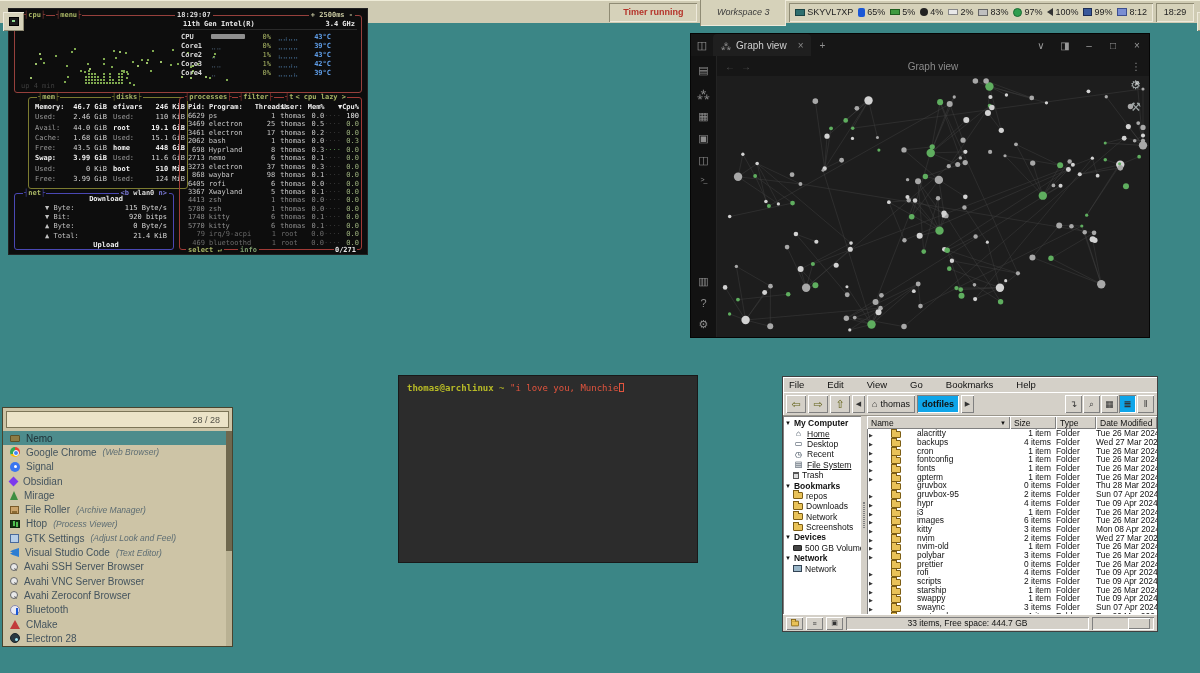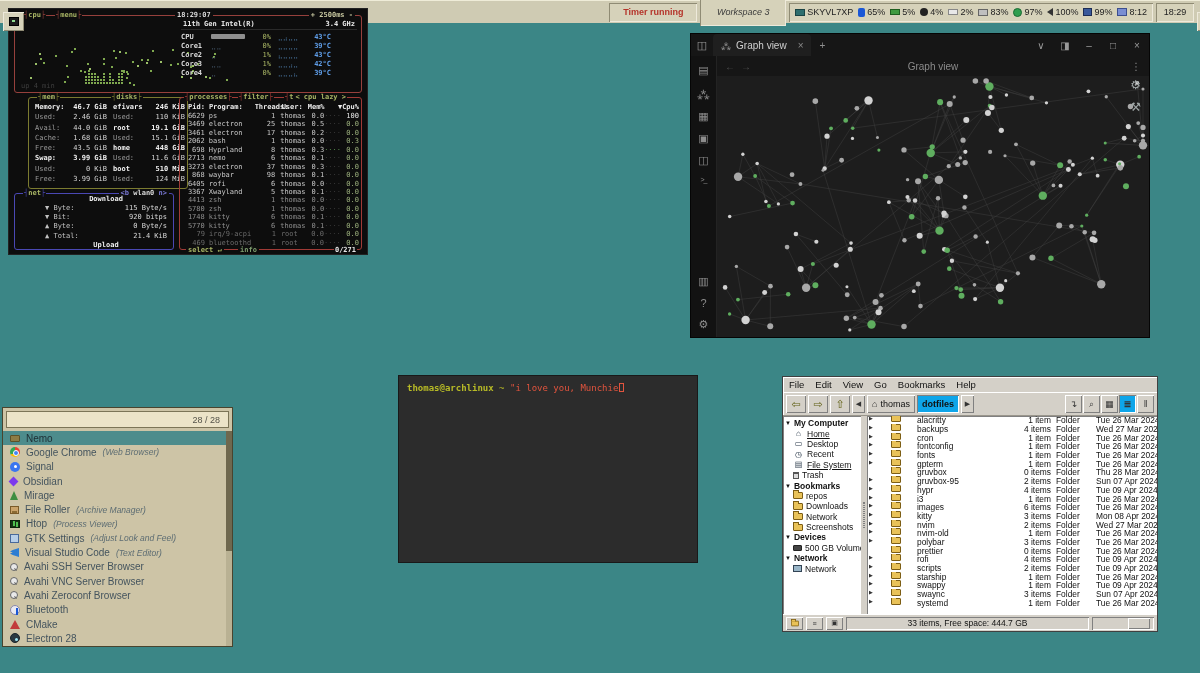--- a/index.html
+++ b/index.html
@@ -83,21 +83,21 @@
 
 
 .kitty{left:398px;top:375px;width:300px;height:188px;background:#2c2c2c;border:1px solid #191919;padding:7px 8px;font-family:"DejaVu Sans Mono",monospace;font-size:9px}
 .k-host{color:#b8bb26;font-weight:bold}
 .k-path{color:#b8bb26}
 .k-cmd{color:#e2543e}
 .k-cursor{display:inline-block;width:5px;height:9px;border:1px solid #e2543e;vertical-align:-1px;margin-left:1px}
 
 
 .fm{left:782px;top:376px;width:376px;height:256px;background:#d4d0c8;border:1px solid #404040;box-shadow:inset 1px 1px 0 #fff;display:flex;flex-direction:column;font-size:9px;color:#111}
-.fm-menu{height:15px;display:flex;gap:11px;align-items:center;padding:0 6px;font-size:9.5px}
+.fm-menu{height:15px;display:flex;gap:23px;align-items:center;padding:0 6px;font-size:9.5px}
 .fm-tools{height:24px;display:flex;align-items:center;gap:2px;padding:0 3px;border-top:1px solid #fff;border-bottom:1px solid #9a968c}
 .tbtn{background:#d4d0c8;box-shadow:inset 1px 1px 0 #fff,inset -1px -1px 0 #808080;height:18px;min-width:20px;display:flex;align-items:center;justify-content:center;color:#5f5f12;font-size:11px}
 .tbtn.sm{min-width:13px;font-size:7px;color:#333}
 .tbtn.crumb{font-size:9px;color:#111;padding:0 5px;gap:3px}
 .tbtn.pressed{box-shadow:inset 1px 1px 0 #808080,inset -1px -1px 0 #fff;font-weight:bold;background:#0ea5e9}
 .tb-right{margin-left:auto;display:flex;gap:1px}
 .tb-right .tbtn{min-width:17px;color:#333;font-size:9px}
 .fm-main{flex:1;display:flex;min-height:0;border-bottom:1px solid #fff}
 .fm-side{width:78px;background:#fff;box-shadow:inset 1px 1px 0 #808080,inset -1px -1px 0 #fff;overflow:hidden;padding:2px 0 0 2px;font-size:8.5px}
 .fm-sec,.fm-si{display:flex;align-items:center;gap:3px;height:10.4px;white-space:nowrap}
@@ -106,21 +106,21 @@
 .fm-si{padding-left:8px}
 .fm-si .ul{text-decoration:underline}
 .fm-split{width:6px;display:flex;align-items:center;justify-content:center}
 .grip{width:2px;height:26px;border-left:1px dotted #808080;border-right:1px dotted #808080}
 .fm-listwrap{flex:1;display:flex;flex-direction:column;min-width:0;background:#fff;box-shadow:inset 1px 1px 0 #808080}
 .fm-cols{display:flex;height:13px;flex:0 0 13px}
 .fm-col{background:#d4d0c8;box-shadow:inset 1px 1px 0 #fff,inset -1px -1px 0 #808080;display:flex;align-items:center;padding:0 4px;font-size:8.5px}
 .fm-col .sortar{margin-left:auto;font-size:6px}
 .fm-rows{flex:1;overflow:hidden}
 .fm-row{display:flex;align-items:center;height:8.7px;font-size:8.4px;white-space:nowrap}
-.cell-name{width:143px;display:flex;align-items:flex-start;gap:16px;padding-left:2px;overflow:hidden}
+.cell-name{width:143px;display:flex;align-items:flex-end;gap:16px;padding-left:2px;overflow:hidden}
 .cell-name .exp{width:6px;font-size:5px;color:#333}
 .cell-size{width:46px;text-align:right;padding-right:5px}
 .cell-type{width:40px}
 .cell-date{flex:1;overflow:hidden}
 .fm-status{height:16px;display:flex;align-items:center;gap:3px;padding:1px 3px;background:#d4d0c8}
 .sbtn{width:17px;height:13px;background:#d4d0c8;box-shadow:inset 1px 1px 0 #fff,inset -1px -1px 0 #808080;display:flex;align-items:center;justify-content:center;font-size:7px;color:#333}
 .fm-statusbox{flex:1;height:13px;box-shadow:inset 1px 1px 0 #808080,inset -1px -1px 0 #fff;display:flex;align-items:center;justify-content:center;font-size:8.5px}
 .fm-hscroll{width:62px;height:13px;box-shadow:inset 1px 1px 0 #808080,inset -1px -1px 0 #fff;position:relative}
 .fm-hthumb{position:absolute;left:58%;top:1px;width:22px;height:11px;background:#d4d0c8;box-shadow:inset 1px 1px 0 #fff,inset -1px -1px 0 #808080}
 .fold{display:inline-block;width:10px;height:7px;background:#e9c258;border:1px solid #7c5d14;border-radius:1px;position:relative;flex:0 0 auto}
@@ -1094,20 +1094,26 @@
           </div>
           <div class="fm-si">
             <span class="fic-net"></span>
             <span>Network</span>
           </div>
         </div>
       <div class="fm-split">
           <span class="grip"></span>
         </div>
       <div class="fm-listwrap">
+        <div class="fm-cols" id="fmCols">
+            <div class="fm-col" style="width: 143px;">Name<span class="sortar">▼</span></div>
+            <div class="fm-col" style="width: 46px;">Size</div>
+            <div class="fm-col" style="width: 40px;">Type</div>
+            <div class="fm-col" style="flex: 1 1 0%;">Date Modified</div>
+          </div>
         <div class="fm-rows" id="fmRows">
             <div class="fm-row">
               <span class="cell-name">
                 <span class="exp">▶</span>
                 <span class="fold"></span>
                 <span>alacritty</span>
               </span>
               <span class="cell-size">1 item</span>
               <span class="cell-type">Folder</span>
               <span class="cell-date">Tue 26 Mar 2024 18:04:02 GMT</span>

